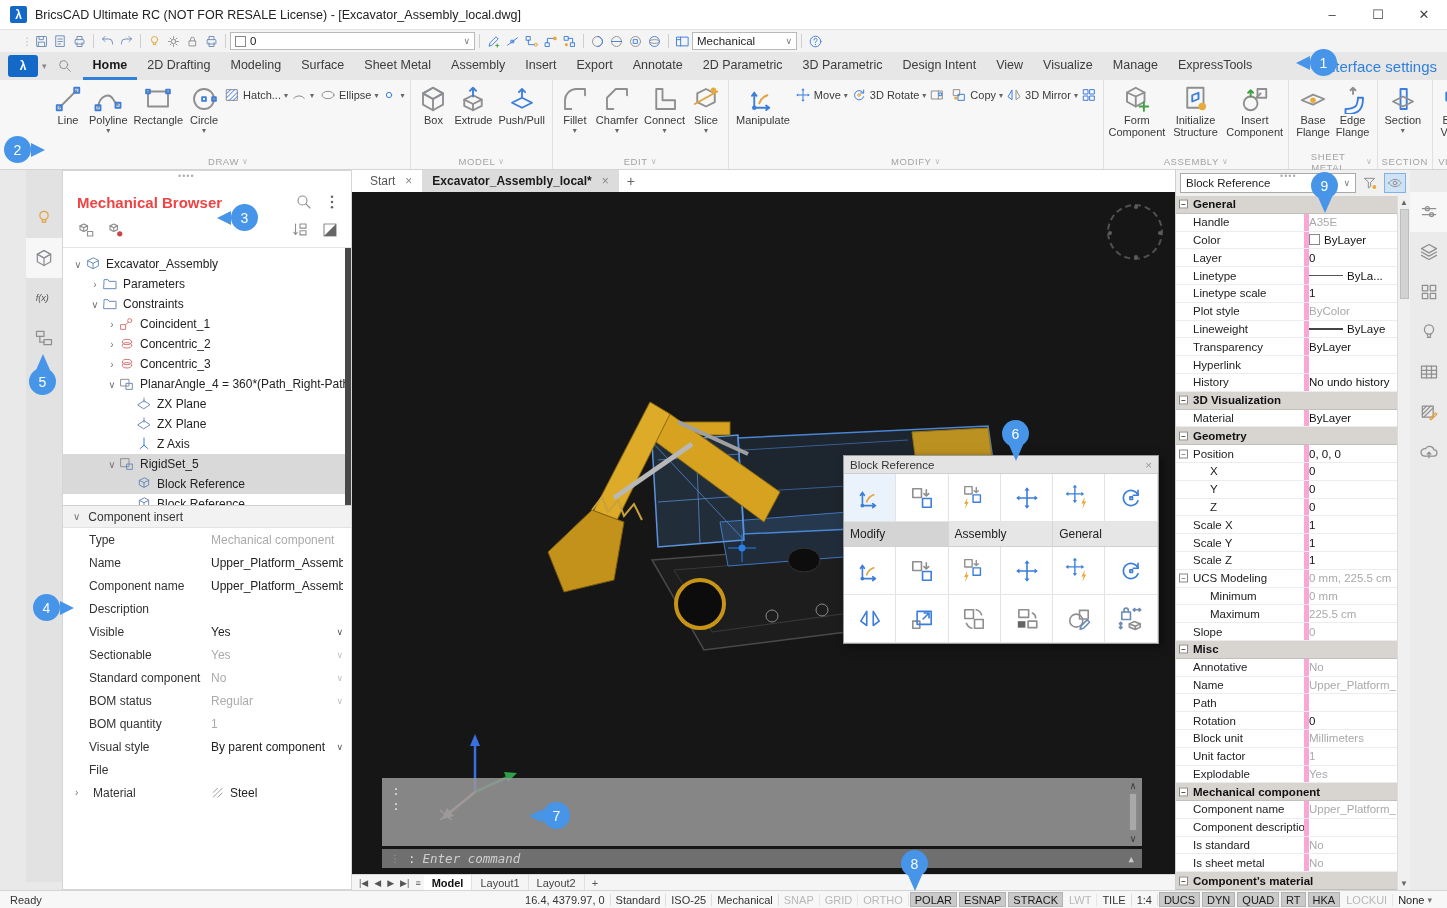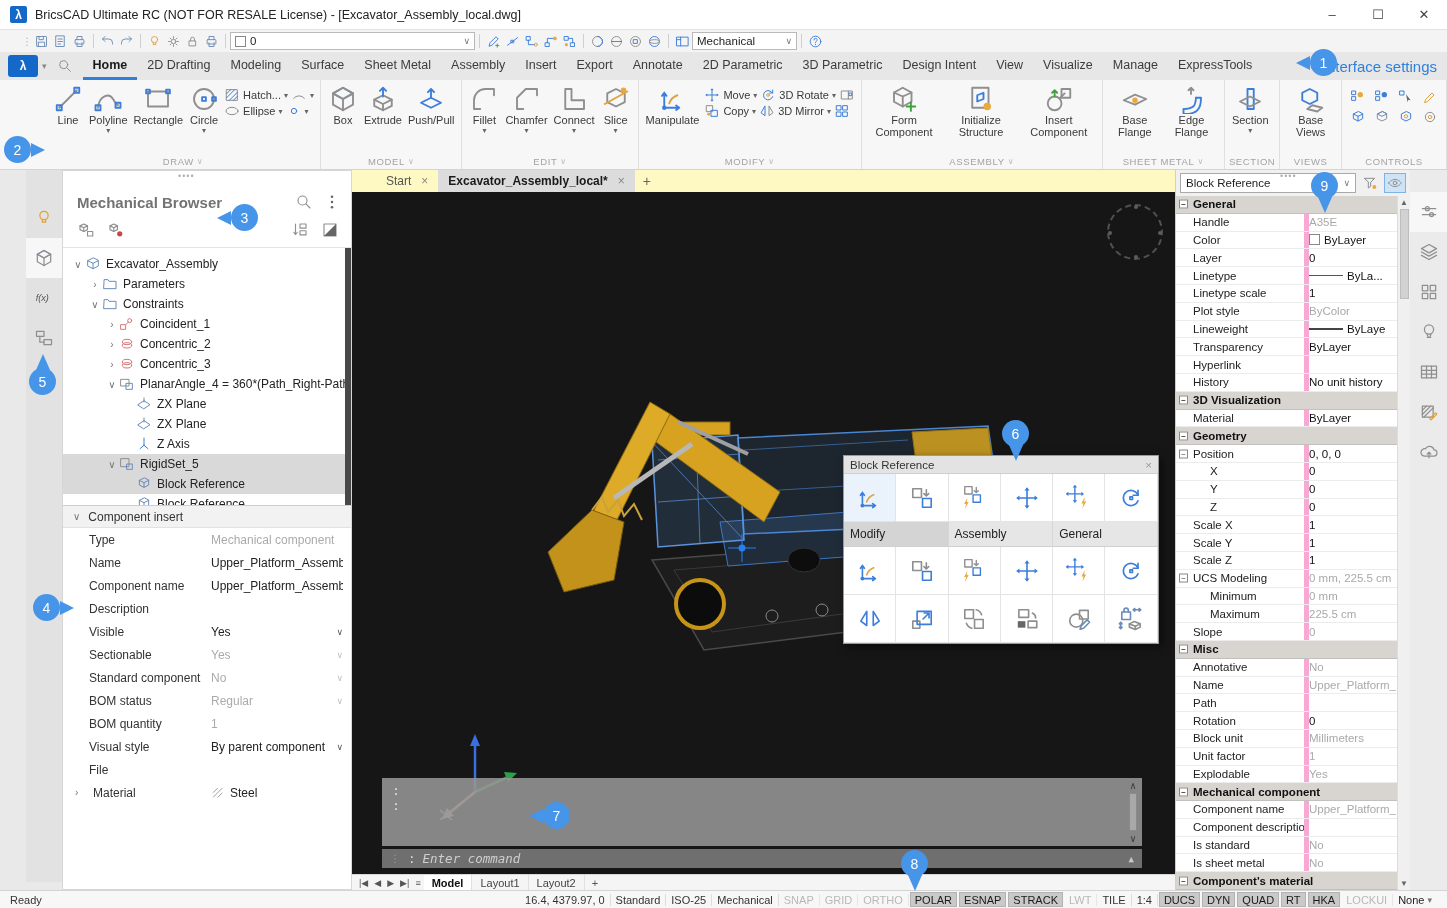--- a/index.html
+++ b/index.html
@@ -35,21 +35,21 @@
   .iface-link { margin-left:auto; margin-right:10px; color:#2f7fdb; font-size:15px; }
 
   
   .ribbon { position:absolute; left:0; top:80px; right:0; height:90px; background:#f7f7f7; border-bottom:1px solid #d4d4d4; display:flex; padding-left:46px; }
   .rib-group { display:flex; flex-direction:column; border-right:1px solid #e0e0e0; padding:3px 4px 0; }
   .rib-items { flex:1; display:flex; align-items:flex-start; }
   .rib-label { height:15px; text-align:center; color:#a3a3a3; font-size:9.5px; letter-spacing:.6px; display:flex; align-items:center; justify-content:center; gap:3px; }
   .rib-label .gc { font-size:8px; color:#bbb; }
   .rib-big { display:flex; flex-direction:column; align-items:center; min-width:36px; padding:1px 3px; color:#3a3a3a; font-size:11px; line-height:1.1; text-align:center; }
   .rib-big .caret { font-size:8px; color:#666; margin-top:1px; }
-  .rib-stack { display:flex; flex-direction:column; justify-content:flex-start; padding:4px 2px 0; }
+  .rib-stack { display:flex; flex-direction:row; justify-content:flex-start; gap:6px; padding:4px 2px 0; }
   .rib-srow { display:flex; align-items:center; gap:3px; font-size:11px; color:#3a3a3a; white-space:nowrap; }
   .rib-srow .caret { font-size:8px; color:#666; }
   .minigrid { display:flex; flex-direction:column; gap:4px; padding:6px 4px 0; }
   .minigrid-row { display:flex; gap:8px; }
 
   .w14{width:14px;height:14px;display:inline-flex;} .w15{width:15px;height:15px;display:inline-flex;}
   .w16{width:16px;height:16px;display:inline-flex;} .w18{width:18px;height:18px;display:inline-flex;}
   .w20{width:20px;height:20px;display:inline-flex;} .w26{width:26px;height:26px;display:inline-flex;}
   .w30{width:30px;height:30px;display:inline-flex;}
   .icn { width:100%; height:100%; }
@@ -61,21 +61,21 @@
 
   
   .lbar { position:absolute; left:26px; top:170px; bottom:26px; width:36px; background:#e2e2e2; display:flex; flex-direction:column; align-items:center; padding-top:28px; gap:0; }
   .rbar { position:absolute; right:0; top:170px; bottom:18px; width:37px; background:#ebebeb; display:flex; flex-direction:column; align-items:center; padding-top:22px; }
   .bar-item { width:100%; height:40px; display:flex; align-items:center; justify-content:center; }
   .bar-item.active { background:#f7f7f7; }
 
   
   .browser { position:absolute; left:62px; top:170px; bottom:18px; width:290px; background:#fff; border:1px solid #d6d6d6; }
   .browser-header { display:flex; align-items:center; padding:22px 10px 6px 14px; gap:10px; }
-  .browser-title { font-size:15px; font-weight:bold; color:#737373; flex:1; }
+  .browser-title { font-size:15px; font-weight:bold; color:#ef4444; flex:1; }
   .browser-tools { display:flex; align-items:center; padding:4px 12px 8px 14px; gap:12px; border-bottom:1px solid #e4e4e4; }
   .bt-right { margin-left:auto; display:flex; gap:12px; }
   .tree { position:relative; height:258px; overflow:hidden; border-bottom:1px solid #cfcfcf; padding-top:6px; }
   .trow { display:flex; align-items:center; height:20px; white-space:nowrap; color:#222; font-size:12px; }
   .trow.sel { background:#d9d9d9; }
   .tchev { width:14px; text-align:center; color:#777; font-size:10px; flex:none; }
   .tico { flex:none; margin-right:5px; }
   .tlabel { overflow:hidden; text-overflow:clip; }
   .tree-scroll { position:absolute; right:0; top:0; bottom:0; width:6px; background:#484848; }
   .ci-head { height:22px; display:flex; align-items:center; gap:8px; padding-left:10px; background:#f2f2f2; border-bottom:1px solid #e2e2e2; color:#333; }
@@ -83,21 +83,21 @@
   .ci-row { display:flex; align-items:center; height:23px; padding:0 8px 0 0; }
   .ci-label { width:148px; padding-left:26px; color:#333; display:flex; align-items:center; gap:4px; }
   .ci-label .exp { margin-left:-14px; width:14px; color:#777; font-size:10px; }
   .ci-val { flex:1; display:flex; align-items:center; gap:5px; color:#222; overflow:hidden; white-space:nowrap; }
   .ci-val.gray { color:#ababab; }
   .ci-caret { margin-left:auto; color:#555; font-size:9px; }
   .ci-caret.gray { color:#c0c0c0; }
 
   
   .canvas { position:absolute; left:352px; top:170px; width:823px; bottom:18px; background:#ededed; }
-  .doc-tabs { height:22px; display:flex; align-items:stretch; background:#fef9c3; padding-left:24px; }
+  .doc-tabs { height:22px; display:flex; align-items:stretch; background:#ffffff; padding-left:8px; }
   .dtab { display:flex; align-items:center; gap:10px; padding:0 10px; font-size:12px; color:#555; }
   .dtab.active { background:#dcdcdc; color:#1a1a1a; font-weight:bold; }
   .dtab .x { font-size:12px; color:#888; font-weight:normal; }
   .dtab-plus { display:flex; align-items:center; padding:0 8px; color:#666; font-size:14px; }
   .view { position:absolute; left:0; top:22px; right:0; bottom:16px; background:#161616; overflow:hidden; }
 
   .navwheel { position:absolute; left:755px; top:12px; width:56px; height:56px; border-radius:50%; border:2px dashed #5c5c5c; opacity:.85; }
   .navwheel i { position:absolute; width:4px; height:4px; background:#6a6a6a; border-radius:50%; }
 
   
@@ -1516,21 +1516,21 @@
       </div>
       <div class="prow">
         <div class="plabel">Hyperlink</div>
         <div class="pval">
           <span></span>
         </div>
       </div>
       <div class="prow">
         <div class="plabel">History</div>
         <div class="pval">
-          <span>No unit history</span>
+          <span>No undo history</span>
         </div>
       </div>
       <div class="phead">3D Visualization<span class="pexp">−</span></div>
       <div class="prow">
         <div class="plabel">Material</div>
         <div class="pval">
           <span>ByLayer</span>
         </div>
       </div>
       <div class="phead">Geometry<span class="pexp">−</span></div>

